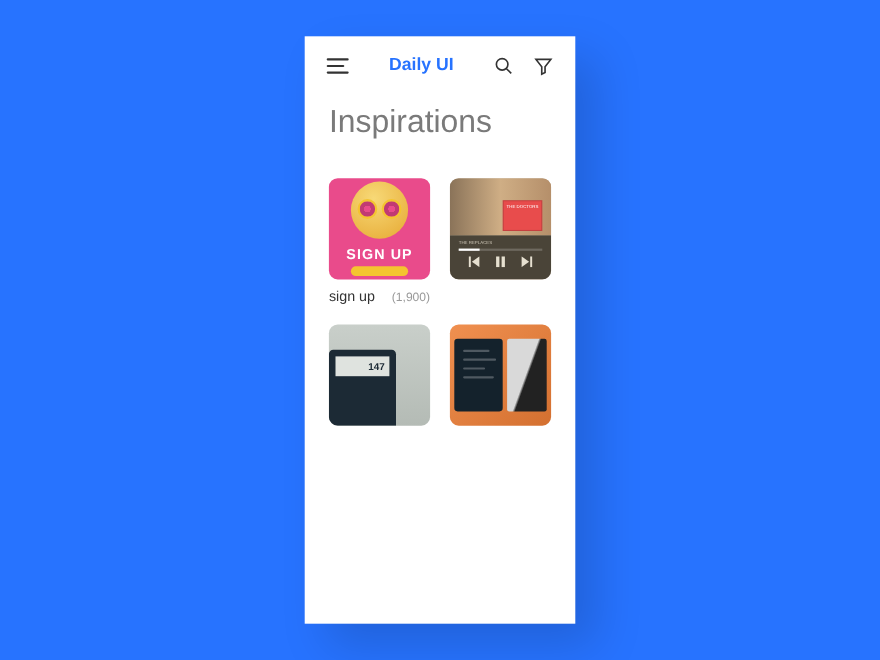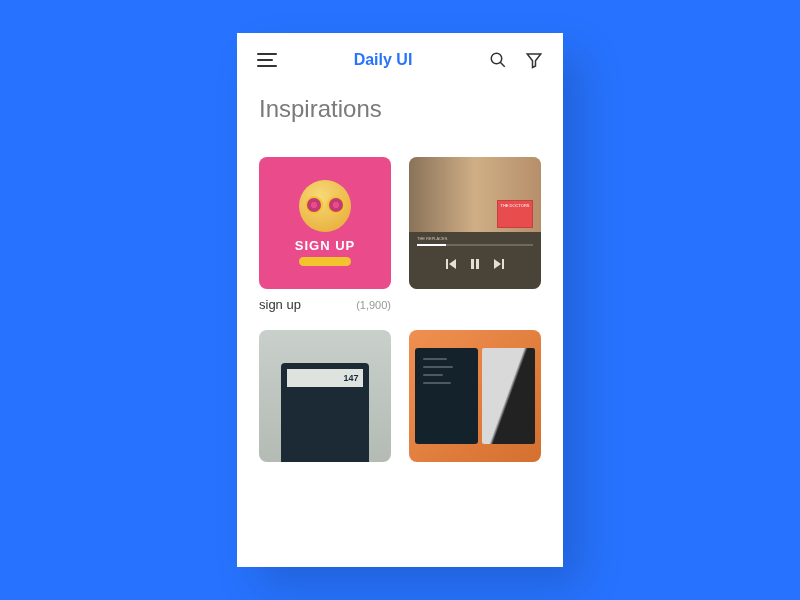--- a/index.html
+++ b/index.html
@@ -7,21 +7,21 @@
       width: 800px;
       height: 600px;
       background: #2773ff;
       display: flex;
       align-items: center;
       justify-content: center;
       font-family: -apple-system, BlinkMacSystemFont, 'Segoe UI', Arial, sans-serif;
       overflow: hidden;
     }
     .phone {
-      width: 326px;
+      width: 246px;
       height: 534px;
       background: #fff;
       box-shadow: 20px 20px 40px rgba(0,0,0,0.15);
       overflow: hidden;
       position: relative;
     }
     .header {
       display: flex;
       align-items: center;
       justify-content: space-between;
@@ -46,21 +46,21 @@
     .menu-icon span:nth-child(1) { width: 20px; }
     .menu-icon span:nth-child(2) { width: 16px; }
     .menu-icon span:nth-child(3) { width: 20px; }
     .title {
       color: #2773ff;
       font-weight: 700;
       font-size: 16px;
     }
     .section-title {
       color: #7a7a7a;
-      font-size: 24px;
+      font-size: 29px;
       font-weight: 400;
       padding: 16px 22px 18px 22px;
     }
     .grid {
       display: grid;
       grid-template-columns: 1fr 1fr;
       gap: 18px 18px;
       padding: 0 22px;
       margin-top: 16px;
     }
@@ -304,21 +304,20 @@
       width: 30px;
       height: 30px;
       border-radius: 50%;
       background: rgba(90,90,90,0.55);
     }
     
     .thumb-calc {
       background: linear-gradient(#c9cfca, #b4bbb5);
       display: flex;
       align-items: flex-end;
-      justify-content: center;
     }
     .calc-body {
       width: 66%;
       height: 75%;
       background: #1c2a35;
       border-radius: 4px 4px 0 0;
       position: relative;
     }
     .calc-disp {
       position: absolute;

